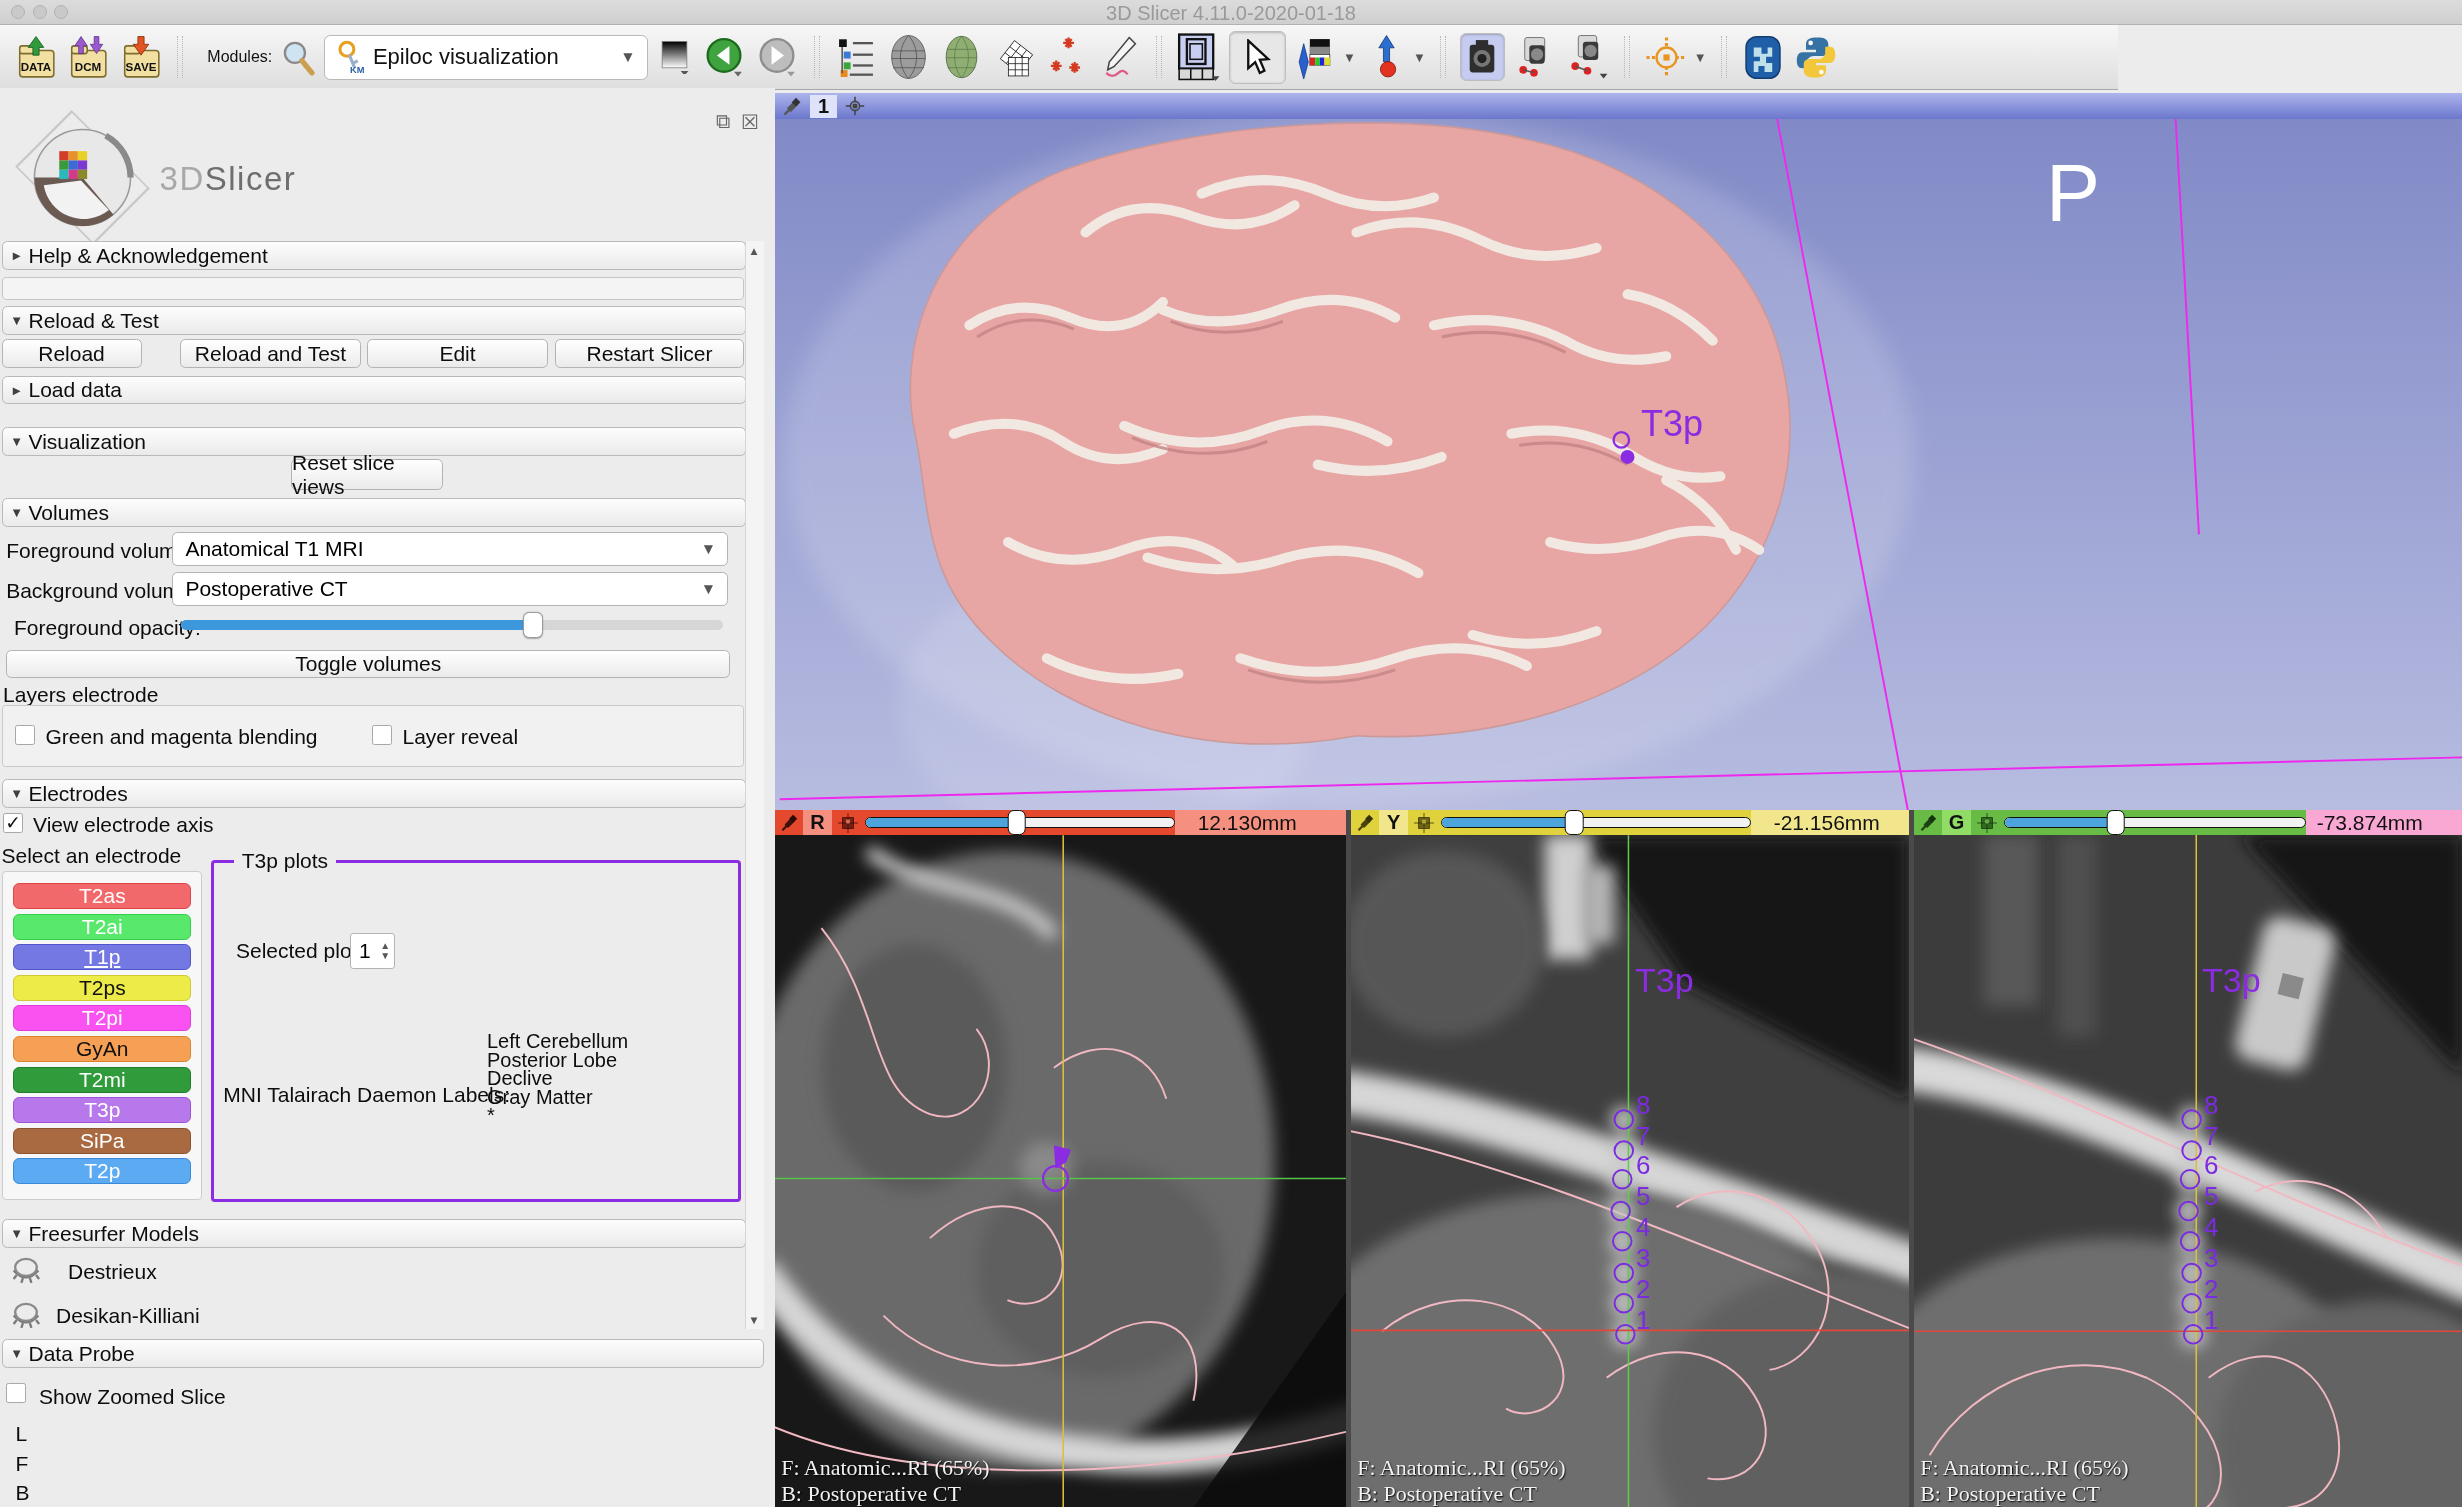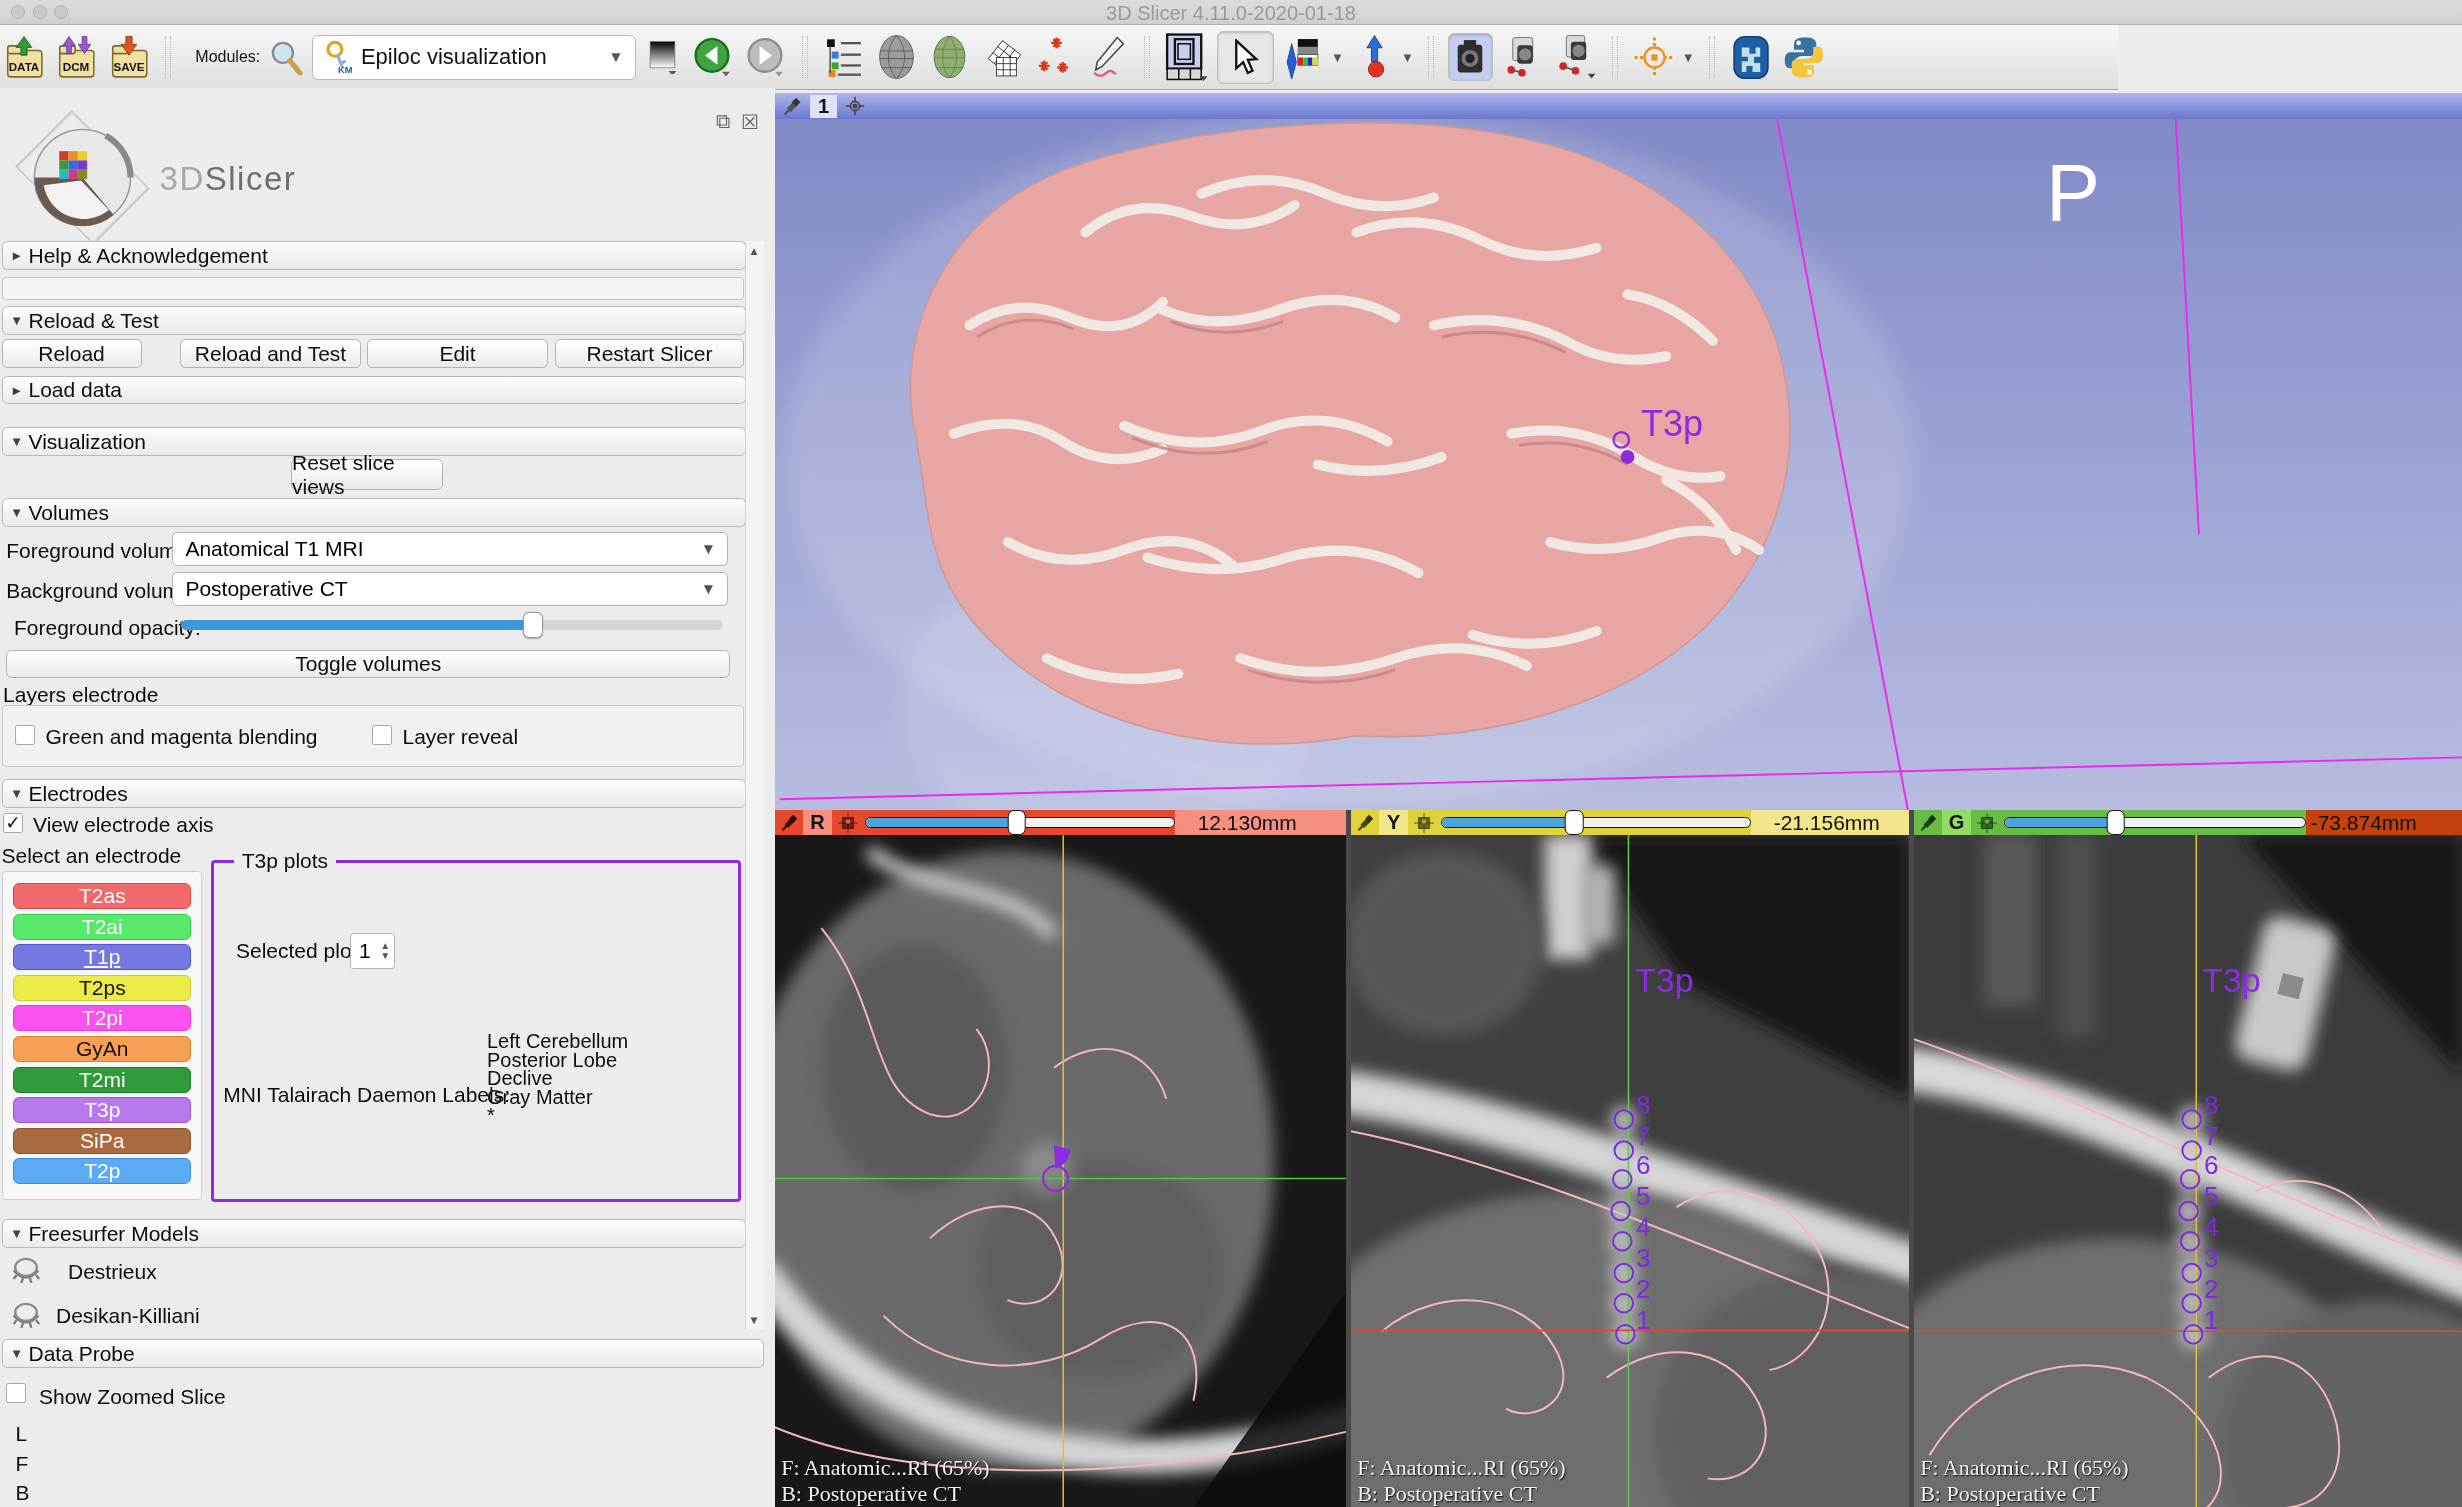--- a/index.html
+++ b/index.html
@@ -11,21 +11,21 @@
   #titlebar { position:absolute; left:0; top:0; width:2462px; height:25px;
     background:linear-gradient(#dcdcdc,#cfcfcf); border-bottom:0.8px solid #b2b2b2; }
   #titlebar .title { position:absolute; left:0; right:0; top:1.5px; text-align:center;
     font-size:20px; color:#9a9a9a; }
   .tl { position:absolute; top:5.4px; width:14px; height:14px; border-radius:50%;
     background:#c9c9c9; border:0.8px solid #b3b3b3; }
 
   
   #toolbar { position:absolute; left:0; top:25px; width:2118px; height:65px;
     background:linear-gradient(#f7f7f7,#dedede); border-bottom:1.5px solid #a8a8a8;
-    display:flex; align-items:center; gap:7.7px; padding:0 1px; }
+    display:flex; align-items:center; gap:7.7px; padding:0 13px; }
   .tbtn { width:45px; height:48px; display:flex; align-items:center; justify-content:center; }
   .tsep { width:6.2px; height:42px; border-left:1.5px dotted #b7b7b7; border-right:1.5px dotted #b7b7b7; margin:0 6.2px; }
   #modules-label { font-size:16px; color:#111; margin-left:10px; }
   #module-combo { width:324px; height:45px; background:#fff; border:1.5px solid #b9b9b9;
     border-radius:6.2px; display:flex; align-items:center; gap:9.3px; padding:0 11px; position:relative; }
   #module-combo .val { font-size:22px; color:#111; }
   .combo-arrow { position:absolute; right:11px; color:#555; font-size:15.5px; }
   .cursor-box { background:#e7e7e7; border:0.8px solid #bdbdbd; border-radius:6.2px;
     box-shadow:inset 0 0.8px 2.3px rgba(0,0,0,.25); }
   .dd { color:#555; font-size:13px; margin-left:-3.1px; }
@@ -605,21 +605,21 @@
   <svg class="cube" width="20" height="20" viewBox="0 0 26 26">
       <rect x="6" y="6" width="14" height="14" fill="#2f6b1d" stroke="#16330d"></rect>
       <line x1="13" y1="0" x2="13" y2="26" stroke="#16330d"></line>
       <line x1="0" y1="13" x2="26" y2="13" stroke="#16330d"></line>
       <circle cx="13" cy="11" r="3" fill="#6aa84e"></circle>
     </svg>
   <div class="strack" style="width:302px">
       <div class="fill" style="width: 37%;"></div>
       <div class="handle" style="left: 37%;"></div>
     </div>
-  <span class="sval" style="background:#c2410c; padding-left:5px">-73.874mm</span>
+  <span class="sval" style="background:#f9a8d4; padding-left:11px">-73.874mm</span>
 </div>
 
 <div class="sview" style="left:775px; width:571px">
   <svg width="571" height="673" viewBox="0 0 737 868">
     <defs>
         <filter id="b1" x="-40%" y="-40%" width="180%" height="180%">
           <feGaussianBlur stdDeviation="10"></feGaussianBlur>
         </filter>
       </defs>
     <rect width="737" height="868" fill="#181818"></rect>

